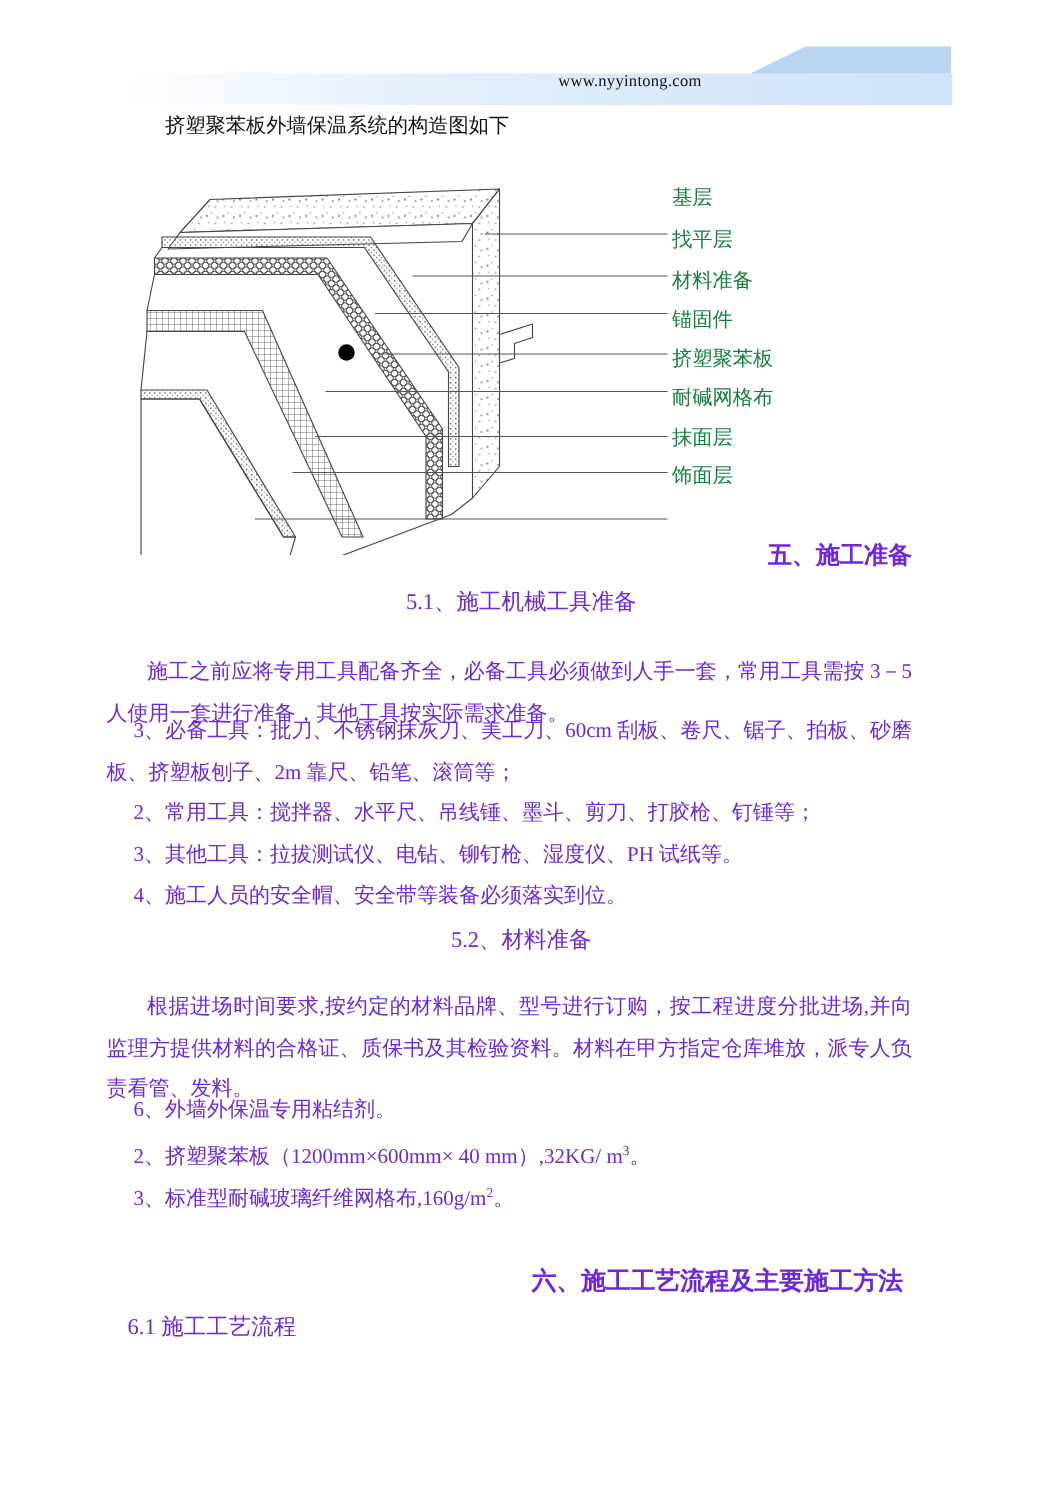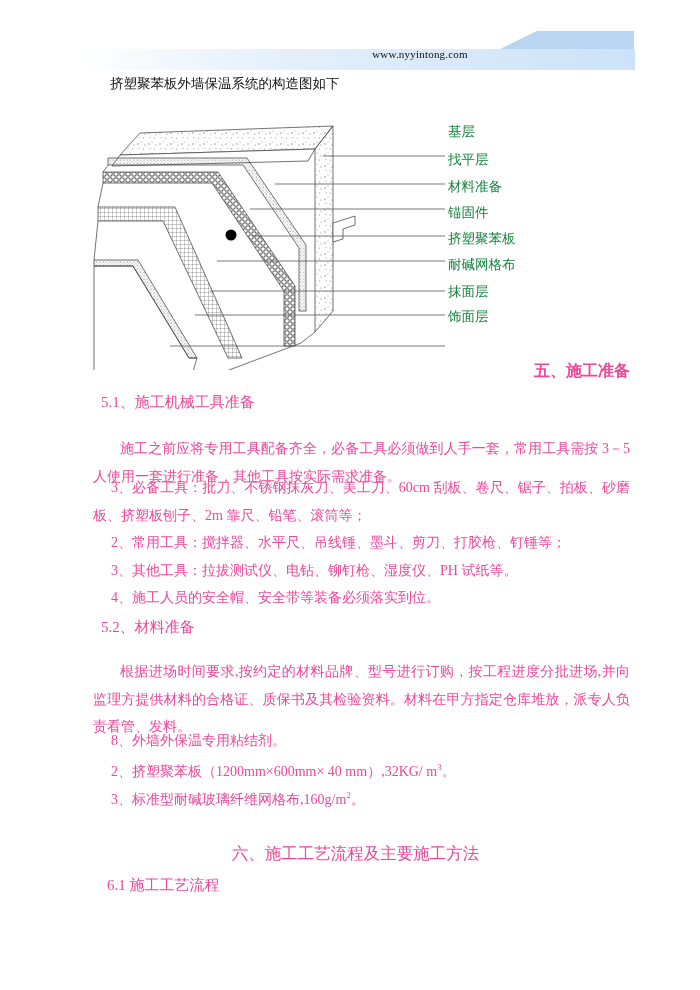--- a/index.html
+++ b/index.html
@@ -12,28 +12,28 @@
   #site-url{left:320px;top:48px;width:200px;text-align:center;
             font-size:11px;color:#101010;letter-spacing:.2px;}
 
   #intro-line{left:110px;top:75px;font-size:13.5px;}
 
   
   #diagram{left:92px;top:108px;width:360px;height:262px;}
   .dlabel{position:absolute;left:448px;font-size:13.5px;white-space:nowrap;color:#15803d;}
 
   
-  .doc{position:absolute;left:93px;width:537px;font-size:14px;line-height:27.5px;
-       text-align:justify;color:#ec4899;}
+  .doc{position:absolute;left:71px;width:537px;font-size:14px;line-height:27.5px;
+       text-align:justify;color:#6d28d9;}
   .heading-right{font-size:16px;font-weight:bold;text-align:right;padding-right:56px;
                  line-height:20px;}
-  .h2{font-size:15px;line-height:19px;margin-left:8px;text-align:left;}
+  .h2{font-size:15px;line-height:19px;margin-left:8px;text-align:center;}
   .para{text-indent:27px;margin-top:12px;}
   .item{text-indent:18px;}
-  .h1b{font-size:16.5px;font-weight:normal;line-height:21px;margin-left:-6px;text-align:center;}
+  .h1b{font-size:16.5px;font-weight:bold;line-height:21px;margin-left:-6px;text-align:right;}
   .h2b{font-size:15px;line-height:19px;margin-left:14px;text-align:left;}
   sup{font-size:9px;}
   b{font-weight:normal;}
 </style>
 </head>
 <body>
 
 <svg id="banner" class="abs" width="557" height="40" viewBox="0 0 557 40">
   <defs>
     <linearGradient id="bgrad" x1="0" y1="0" x2="1" y2="0">
@@ -128,21 +128,21 @@
 
 <div class="doc item" style="top:474px">3、必备工具：批刀、不锈钢抹灰刀、美工刀、60cm 刮板、卷尺、锯子、拍板、砂磨板、挤塑板刨子、2m 靠尺、铅笔、滚筒等；</div>
 <div class="doc item" style="top:529px">2、常用工具：搅拌器、水平尺、吊线锤、墨斗、剪刀、打胶枪、钉锤等；</div>
 <div class="doc item" style="top:557px">3、其他工具：拉拔测试仪、电钻、铆钉枪、湿度仪、PH 试纸等。</div>
 <div class="doc item" style="top:584px">4、施工人员的安全帽、安全带等装备必须落实到位。</div>
 
 <div class="doc h2" style="top:618px">5.2、材料准备</div>
 
 <div class="doc para" style="top:646px">根据进场时间要求,按约定的材料品牌、型号进行订购，按工程进度分批进场,并向监理方提供材料的合格证、质保书及其检验资料。材料在甲方指定仓库堆放，派专人负责看管、发料。</div>
 
-<div class="doc item" style="top:727px">8、外墙外保温专用粘结剂。</div>
+<div class="doc item" style="top:727px">6、外墙外保温专用粘结剂。</div>
 
 <div class="doc item" style="top:754px"><span>2、挤塑聚苯板（1200mm×600mm× 40 mm）,</span><b>32</b><span>KG/ m</span><sup>3</sup><span>。</span></div>
 
 <div class="doc item" style="top:782px"><span>3、标准型耐碱玻璃纤维网格布,160g/m</span><sup>2</sup><span>。</span></div>
 
 <div class="doc h1b" style="top:843px">六、施工工艺流程及主要施工方法</div>
 
 <div class="doc h2b" style="top:876px">6.1 施工工艺流程</div>
 
 </body></html>

